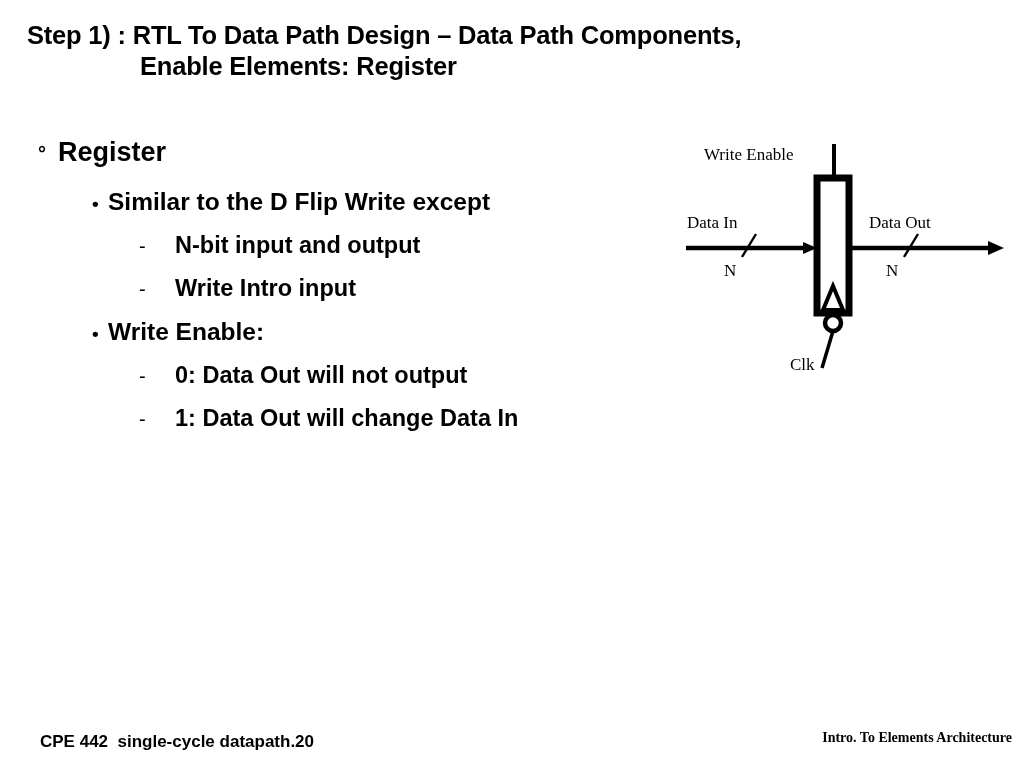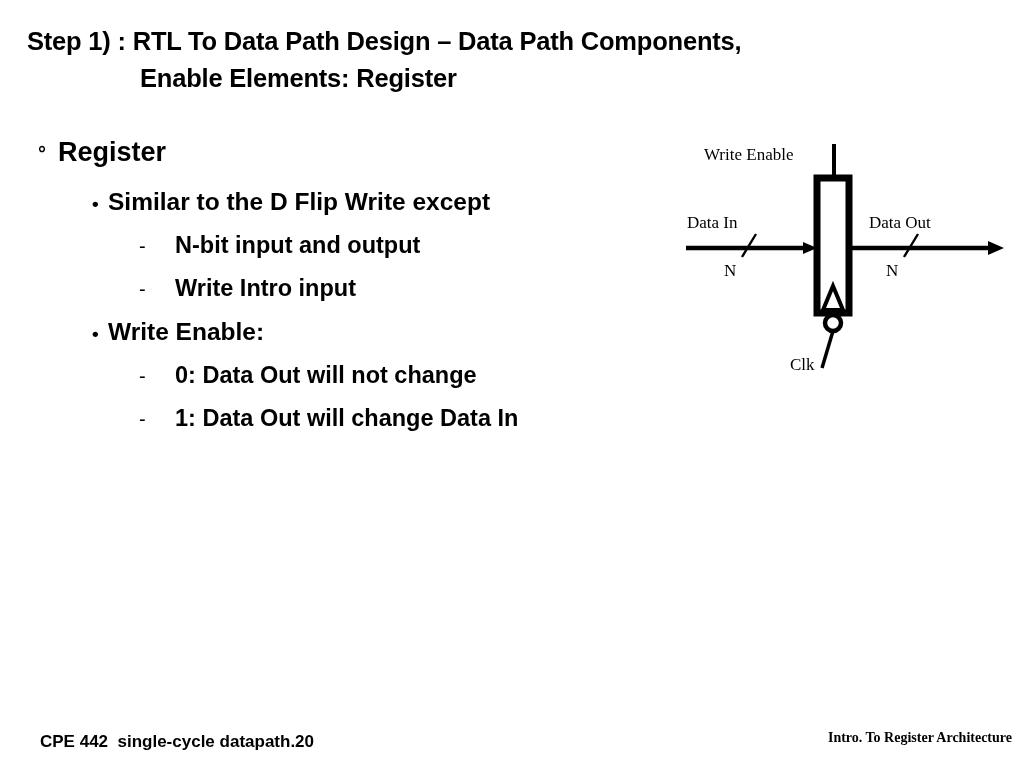--- a/index.html
+++ b/index.html
@@ -25,21 +25,20 @@
     width: 970px;
   }
   .title-line {
     font-family: "Liberation Sans", sans-serif;
     font-weight: bold;
     font-size: 25.5px;
     line-height: 31px;
     letter-spacing: -0.2px;
     white-space: pre;
     color: #000000;
-    margin-top: 6px;
   }
   .title-line-2 {
     padding-left: 113px;
   }
 
   
   .body-block {
     position: absolute;
     left: 0px;
     top: 132px;
@@ -169,21 +168,21 @@
       <span class="txt">Write Intro input</span>
     </div>
 
     <div class="bullet-row lvl2">
       <span class="mark">•</span>
       <span class="txt">Write Enable:</span>
     </div>
 
     <div class="bullet-row lvl3">
       <span class="mark">-</span>
-      <span class="txt">0: Data Out will not change</span>
+      <span class="txt">0: Data Out will not output</span>
     </div>
 
     <div class="bullet-row lvl3">
       <span class="mark">-</span>
       <span class="txt">1: Data Out will change Data In</span>
     </div>
 
   </div>
 
   <div class="diagram">
@@ -213,15 +212,15 @@
       <text class="dg-label" x="23" y="98">Data In</text>
       <text class="dg-label-n" x="60" y="146">N</text>
       <text class="dg-label" x="205" y="98">Data Out</text>
       <text class="dg-label-n" x="222" y="146">N</text>
       <text class="dg-label" x="126" y="240">Clk</text>
 
     </svg>
   </div>
 
   <div class="footer-left">CPE 442  single-cycle datapath.20</div>
-  <div class="footer-right">Intro. To Register Architecture</div>
+  <div class="footer-right">Intro. To Elements Architecture</div>
 
 </div>
 
 </body></html>

